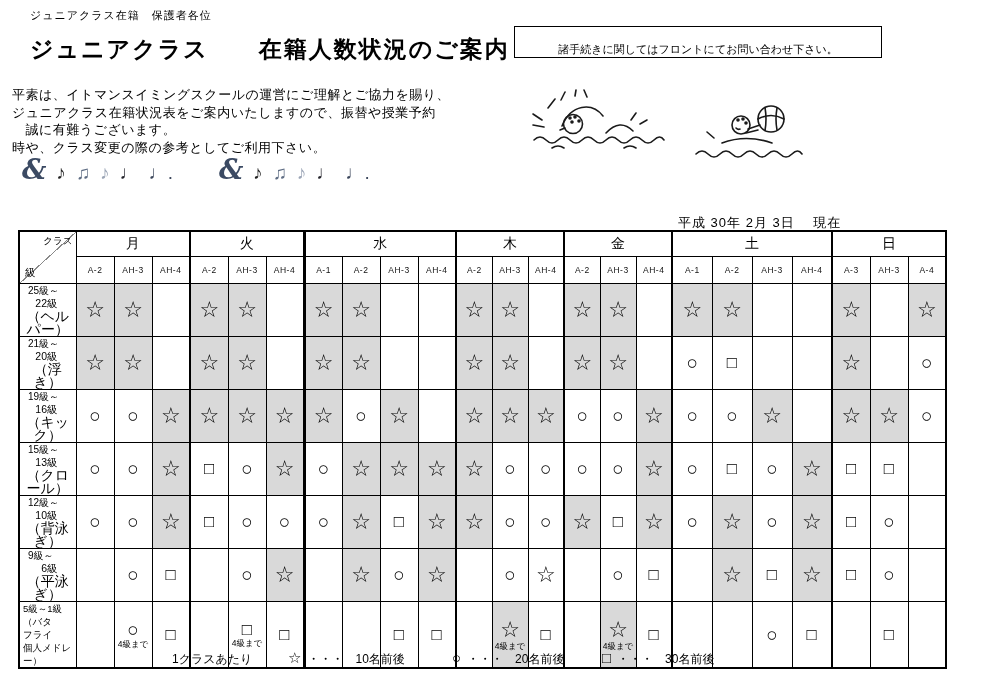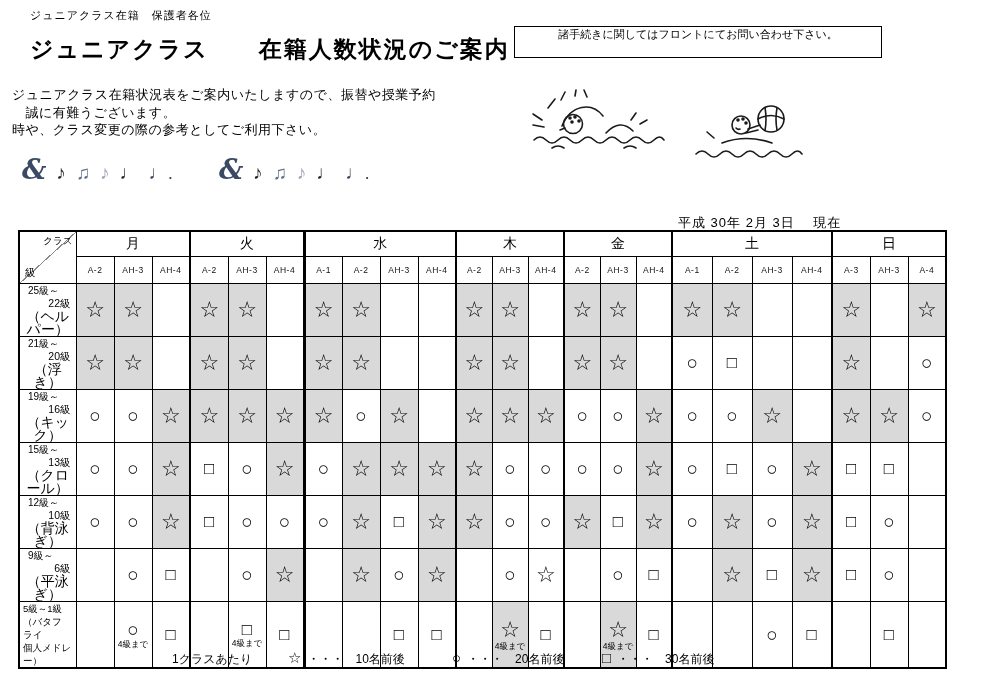--- a/index.html
+++ b/index.html
@@ -1,21 +1,21 @@
 <!DOCTYPE html>
 <html><head>
 <meta charset="utf-8">
 <style>
   html,body{margin:0;padding:0;background:#fff;}
   .page{position:relative;width:992px;height:688px;background:#ffffff;
         font-family:"Liberation Sans","DejaVu Sans",sans-serif;color:#000;overflow:hidden;}
 
   .recipient{position:absolute;left:30px;top:8px;font-size:11px;letter-spacing:1px;}
   .notice-box{position:absolute;left:514px;top:26px;width:366px;height:30px;border:1px solid #000;
-              display:flex;align-items:flex-start;justify-content:center;font-size:11px;white-space:nowrap;}
+              display:flex;align-items:flex-end;justify-content:center;font-size:11px;white-space:nowrap;}
   .main-title{position:absolute;left:30px;top:34px;margin:0;font-size:23px;font-weight:bold;letter-spacing:2px;}
   .intro{position:absolute;left:12px;top:86px;font-size:13px;line-height:17.5px;letter-spacing:.5px;}
   .art1{position:absolute;left:528px;top:88px;}
   .art2{position:absolute;left:692px;top:96px;}
 
   .notes-row{position:absolute;left:22px;top:156px;display:flex;align-items:flex-end;}
   .notes-group{display:inline-flex;align-items:flex-end;gap:10px;margin-right:46px;}
   .clef{font-family:"DejaVu Serif","Liberation Serif",serif;font-style:italic;font-weight:bold;
         font-size:27px;line-height:1;color:#3b4a63;}
   .note{font-size:19px;line-height:1.05;}
@@ -30,21 +30,21 @@
   th.code{height:26px;font-size:8.5px;font-weight:normal;letter-spacing:.5px;color:#111;}
   td.sym{height:48px;}
   .gray{background:#d9d9d9;}
   .groupL{border-left:2px solid #000 !important;}
   .thickL{border-left:3px solid #000 !important;}
   th.corner{background:linear-gradient(to bottom right,#fff 49.3%,#888 49.3%,#888 50.7%,#fff 50.7%);position:relative;}
   .c-top{position:absolute;top:3px;right:3px;font-size:9.5px;font-weight:normal;}
   .c-bottom{position:absolute;bottom:3px;left:5px;font-size:10.5px;font-weight:normal;}
   td.lvl div{line-height:13px;}
   .l1{text-align:left;padding-left:8px;font-size:10px;}
-  .l2{text-align:right;padding-right:5px;font-size:10.5px;}
+  .l2{text-align:right;padding-right:18px;font-size:10.5px;}
   .l3{text-align:center;font-size:14px;}
   tr.compact .l1,tr.compact .l2,tr.compact .l3{text-align:left;padding-left:3px;font-size:9.5px;}
   .glyph{display:block;line-height:1.05;}
   .glyph.star{font-size:22px;}
   .glyph.circ{font-size:19px;}
   .glyph.sq{font-size:17px;}
   .note-txt{font-size:8.5px;line-height:9px;}
 
   .legend{position:absolute;left:0;top:649px;width:100%;height:20px;font-size:12px;}
   .legend>span{position:absolute;white-space:nowrap;}
@@ -62,20 +62,21 @@
 
   <div class="recipient">ジュニアクラス在籍　保護者各位</div>
 
   <div class="notice-box">
     <span>諸手続きに関してはフロントにてお問い合わせ下さい。</span>
   </div>
 
   <h1 class="main-title">ジュニアクラス　　在籍人数状況のご案内</h1>
 
   <div class="intro">
+    <div class="intro-line">平素は、イトマンスイミングスクールの運営にご理解とご協力を賜り、</div>
     <div class="intro-line">ジュニアクラス在籍状況表をご案内いたしますので、振替や授業予約</div>
     <div class="intro-line">　誠に有難うございます。</div>
     <div class="intro-line">時や、クラス変更の際の参考としてご利用下さい。</div>
   </div>
 
   <div class="art1">
     <svg width="140" height="80" viewBox="0 0 140 80" fill="none" stroke="#1a1a1a" stroke-width="1.6" stroke-linecap="round">
       <path d="M20 20 l7 -9"></path>
         <path d="M33 12 l4 -8"></path>
         <path d="M47 8 l1 -6"></path>

